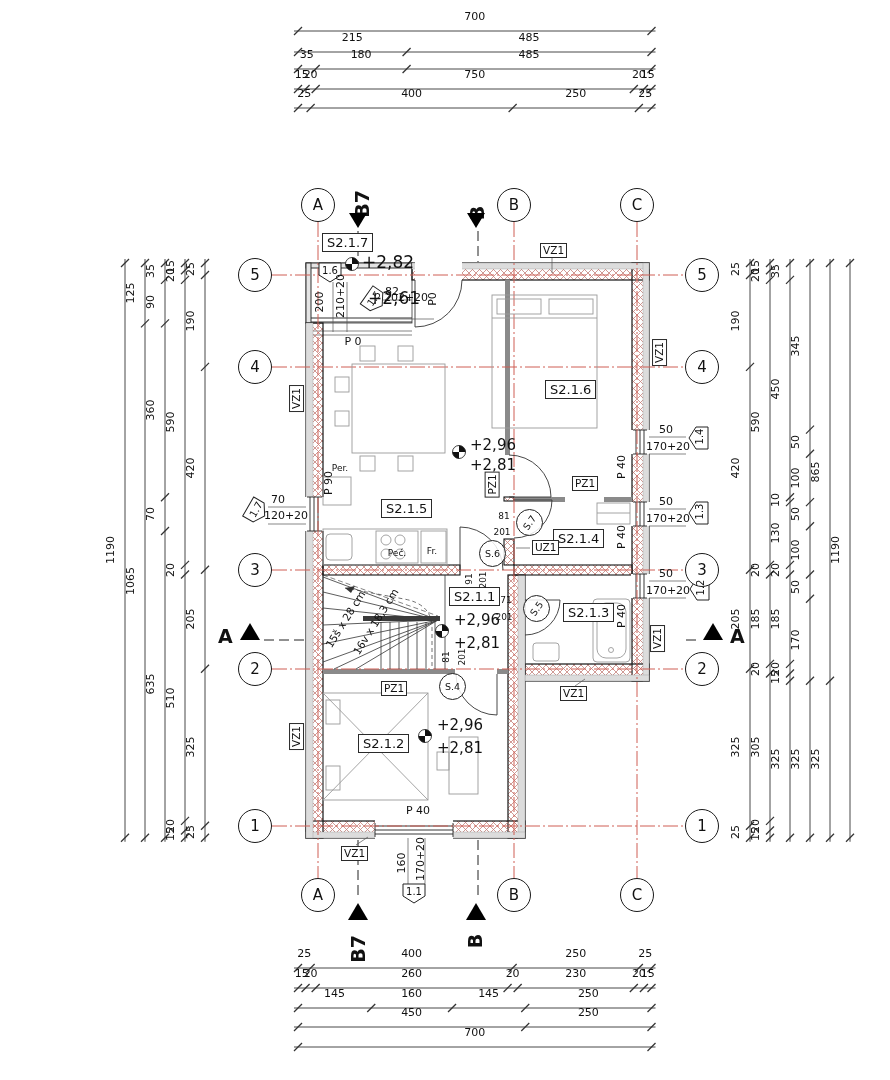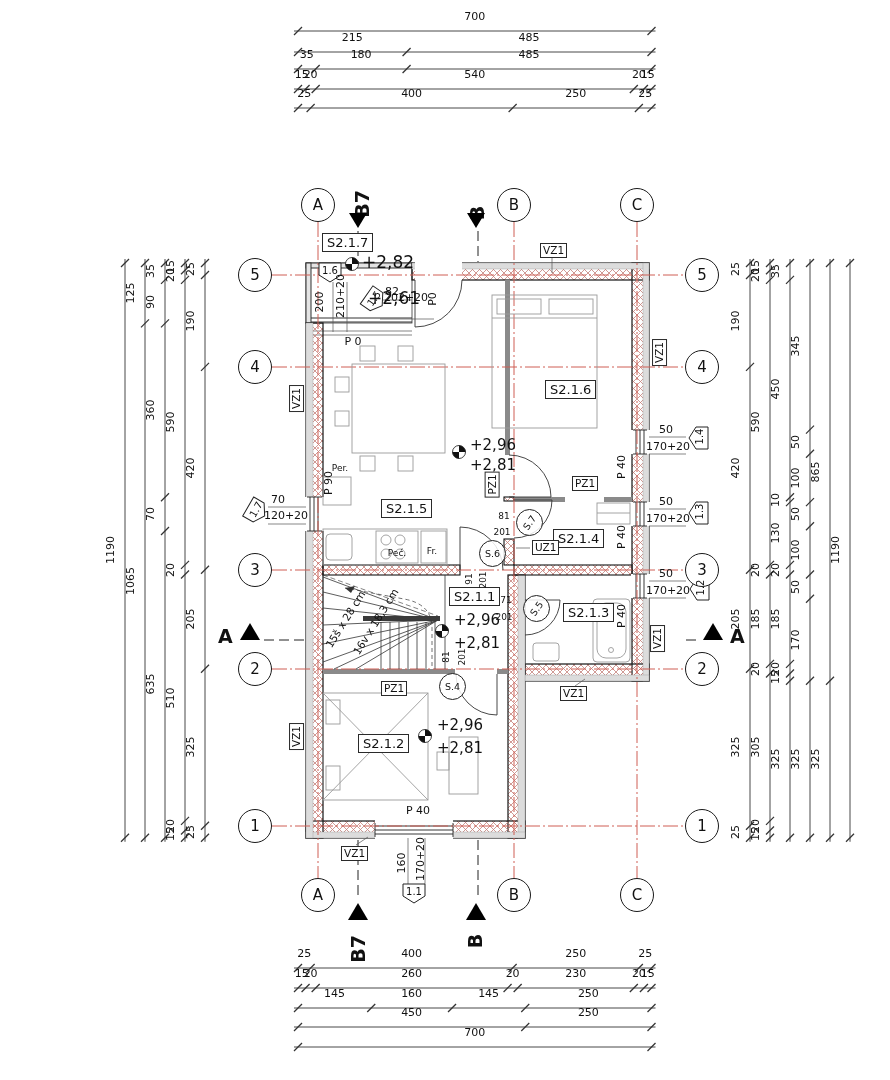--- a/index.html
+++ b/index.html
@@ -506,21 +506,21 @@
   <div class="lb sm" style="left:422px;top:546px;width:20px">Fr.</div>
   <div class="lb sm" style="left:328px;top:463px;width:24px">Per.</div>
 <div class="lb" style="left: 449.75px; top: 11px; width: 50px;">700</div>
       <div class="lb" style="left: 327.288px; top: 32px; width: 50px;">215</div>
       <div class="lb" style="left: 504.038px; top: 32px; width: 50px;">485</div>
       <div class="lb" style="left: 281.837px; top: 49px; width: 50px;">35</div>
       <div class="lb" style="left: 336.125px; top: 49px; width: 50px;">180</div>
       <div class="lb" style="left: 504.038px; top: 49px; width: 50px;">485</div>
       <div class="lb" style="left: 276.788px; top: 69px; width: 50px;">15</div>
       <div class="lb" style="left: 285.625px; top: 69px; width: 50px;">20</div>
-      <div class="lb" style="left: 449.75px; top: 69px; width: 50px;">540</div>
+      <div class="lb" style="left: 449.75px; top: 69px; width: 50px;">750</div>
       <div class="lb" style="left: 613.875px; top: 69px; width: 50px;">20</div>
       <div class="lb" style="left: 622.712px; top: 69px; width: 50px;">15</div>
       <div class="lb" style="left: 279.312px; top: 88px; width: 50px;">25</div>
       <div class="lb" style="left: 386.625px; top: 88px; width: 50px;">400</div>
       <div class="lb" style="left: 550.75px; top: 88px; width: 50px;">250</div>
       <div class="lb" style="left: 620.188px; top: 88px; width: 50px;">25</div>
       <div class="lb" style="left: 279.312px; top: 948px; width: 50px;">25</div>
       <div class="lb" style="left: 386.625px; top: 948px; width: 50px;">400</div>
       <div class="lb" style="left: 550.75px; top: 948px; width: 50px;">250</div>
       <div class="lb" style="left: 620.188px; top: 948px; width: 50px;">25</div>

